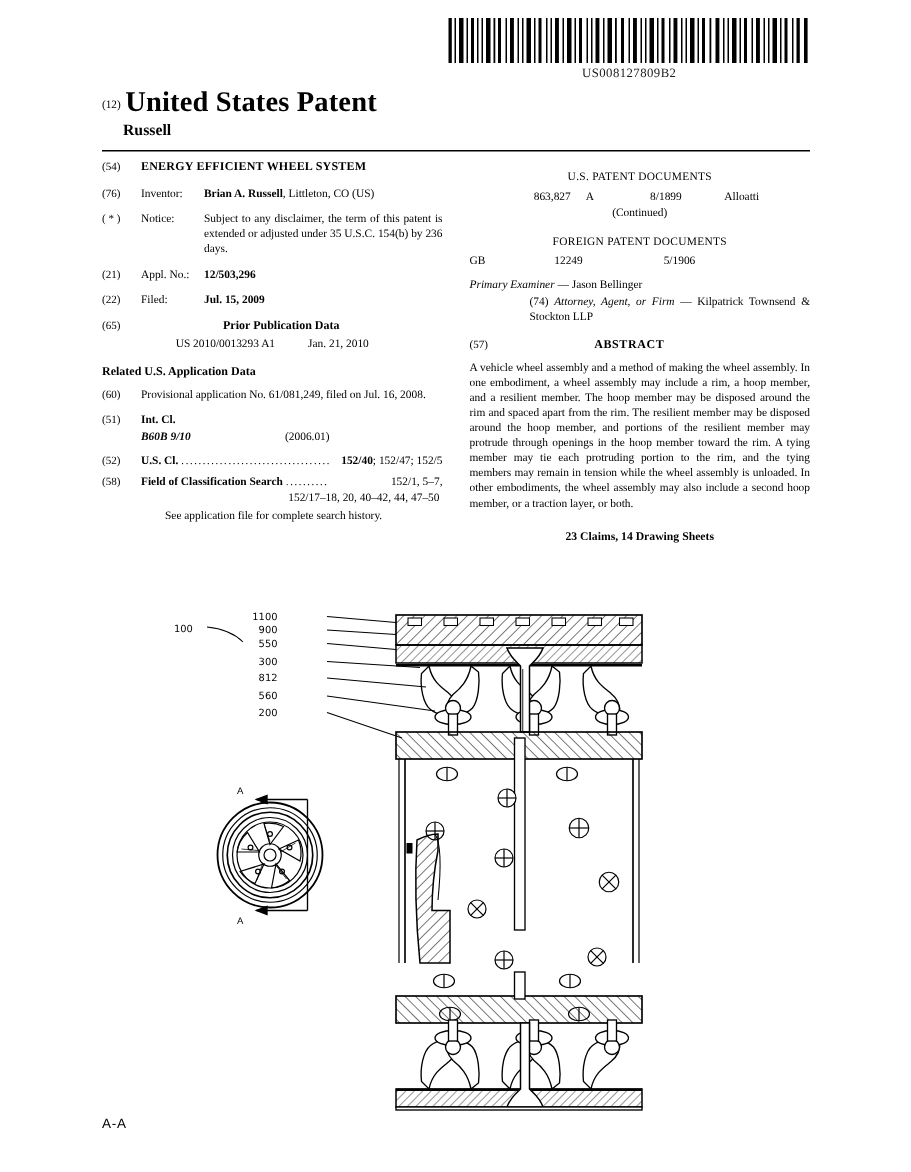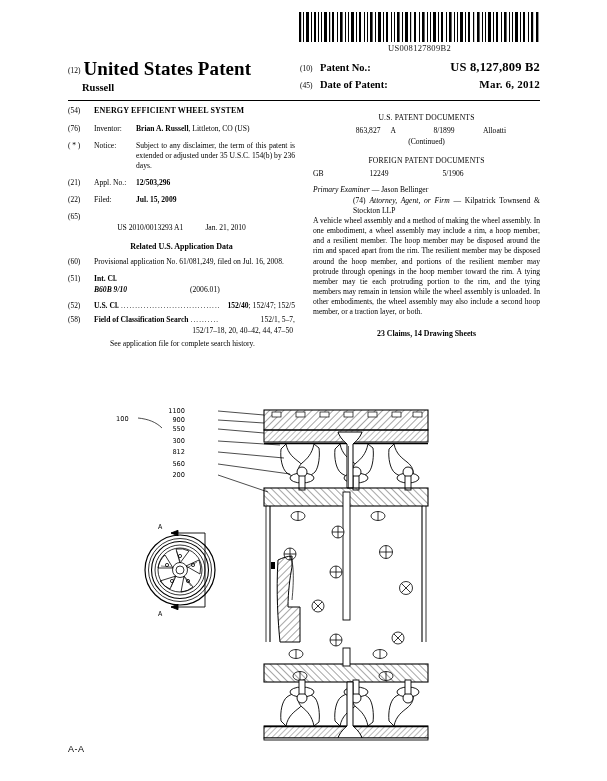--- a/index.html
+++ b/index.html
@@ -141,21 +141,21 @@
   .b { font-weight: bold; }
   .i { font-style: italic; }
 
   .title-of-invention {
     font-weight: bold;
     font-size: 8px;
     letter-spacing: 0.15px;
   }
 
   .centered-head {
-    text-align: center;
+    text-align: left;
     font-weight: bold;
     font-size: 8px;
     margin: 9px 0 4px 0;
   }
   .centered-sub {
     text-align: center;
     font-size: 7.6px;
     margin: 7px 0 3px 0;
     letter-spacing: 0.2px;
   }
@@ -358,32 +358,20 @@
     <div class="barcode-number">US008127809B2</div>
   </div>
 
   <div class="title-row">
     <div class="title-left">
       <div>
         <span class="kindcode">(12)</span><span class="us-patent-title">United States Patent</span>
       </div>
       <div class="inventor-surname">Russell</div>
     </div>
-    <div class="title-right">
-      <div class="pat-no-line">
-        <span class="code">(10)</span>
-        <span class="lbl">Patent No.:</span>
-        <span class="val">US 8,127,809 B2</span>
-      </div>
-      <div class="pat-no-line date">
-        <span class="code">(45)</span>
-        <span class="lbl">Date of Patent:</span>
-        <span class="val">Mar. 6, 2012</span>
-      </div>
-    </div>
   </div>
 
   <div class="rule-top"></div>
 
   <div class="columns">
 
     <div class="col col-left">
 
       <div class="field">
         <span class="fcode">(54)</span>
@@ -409,20 +397,21 @@
       </div>
 
       <div class="field">
         <span class="fcode">(22)</span>
         <span class="flabel">Filed:</span>
         <span class="fbody b">Jul. 15, 2009</span>
       </div>
 
       <div class="field" style="margin-bottom:2px">
         <span class="fcode">(65)</span>
+        <span class="fbody" style="text-align:center;font-weight:bold;font-size:8px;padding-right:14px">Prior Publication Data</span>
       </div>
       <div class="pub-line">
         <span>US 2010/0013293 A1</span>
         <span>Jan. 21, 2010</span>
       </div>
 
       <div class="centered-head">Related U.S. Application Data</div>
 
       <div class="field">
         <span class="fcode">(60)</span>
@@ -483,20 +472,24 @@
       <div class="examiner">
         <span class="i">Primary Examiner</span>
         <span>— Jason Bellinger</span>
       </div>
       <div class="attorney">
         <span>(74)</span>
         <span class="i">Attorney, Agent, or Firm</span>
         <span>— Kilpatrick Townsend &amp; Stockton LLP</span>
       </div>
 
+      <div class="abstract-head">
+        <span class="fcode">(57)</span>
+        <span class="atitle">ABSTRACT</span>
+      </div>
       <div class="abstract-body">A vehicle wheel assembly and a method of making the wheel assembly. In one embodiment, a wheel assembly may include a rim, a hoop member, and a resilient member. The hoop member may be disposed around the rim and spaced apart from the rim. The resilient member may be disposed around the hoop member, and portions of the resilient member may protrude through openings in the hoop member toward the rim. A tying member may tie each protruding portion to the rim, and the tying members may remain in tension while the wheel assembly is unloaded. In other embodiments, the wheel assembly may also include a second hoop member, or a traction layer, or both.</div>
 
       <div class="claims-line">23 Claims, 14 Drawing Sheets</div>
 
     </div>
   </div>
 
   <div class="figure-area">
     <svg class="fig-svg" width="472" height="350" viewBox="0 0 472 350">
       <defs>

